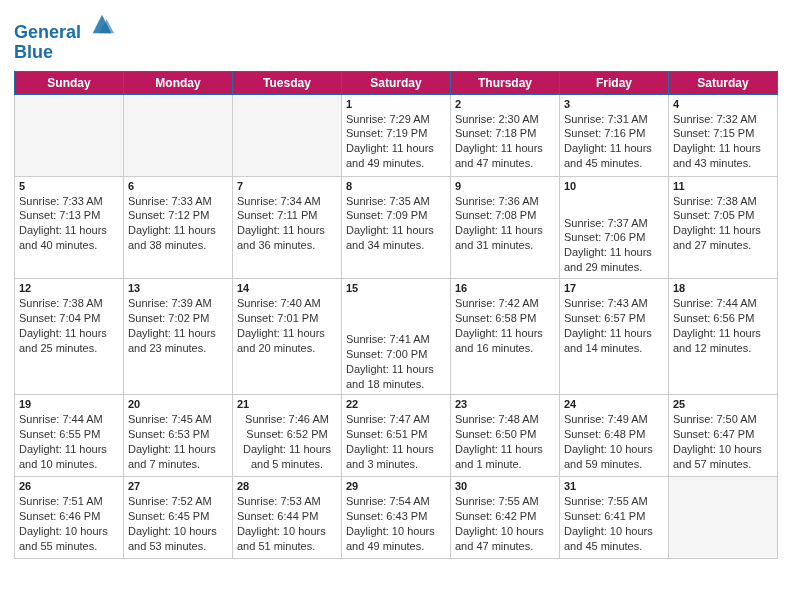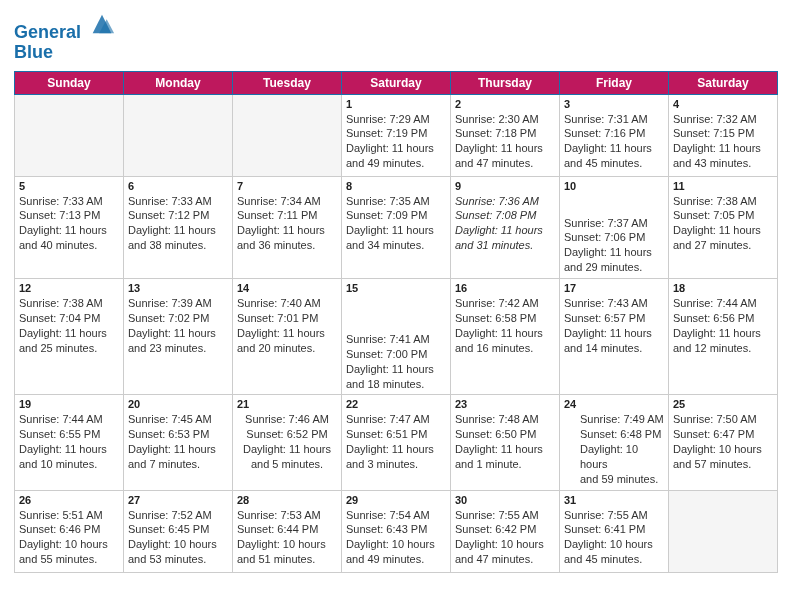--- a/index.html
+++ b/index.html
@@ -185,21 +185,21 @@
           </td>
           <td>
             <div class="day-num">8</div>
             <div class="cell-info" style="white-space: pre-line;">Sunrise: 7:35 AM
 Sunset: 7:09 PM
 Daylight: 11 hours
 and 34 minutes.</div>
           </td>
           <td>
             <div class="day-num">9</div>
-            <div class="cell-info" style="white-space: pre-line; font-style: italic;">Sunrise: 7:36 AM
+            <div class="cell-info" style="white-space: pre-line;">Sunrise: 7:36 AM
 Sunset: 7:08 PM
 Daylight: 11 hours
 and 31 minutes.</div>
           </td>
           <td>
             <div class="day-num">10</div>
             <div class="cell-info" style="white-space: pre-line; margin-top: 24px;">Sunrise: 7:37 AM
 Sunset: 7:06 PM
 Daylight: 11 hours
 and 29 minutes.</div>
@@ -294,37 +294,37 @@
           </td>
           <td>
             <div class="day-num">23</div>
             <div class="cell-info" style="white-space: pre-line;">Sunrise: 7:48 AM
 Sunset: 6:50 PM
 Daylight: 11 hours
 and 1 minute.</div>
           </td>
           <td>
             <div class="day-num">24</div>
-            <div class="cell-info" style="white-space: pre-line; margin-left: 16px;">Sunrise: 7:49 AM
+            <div class="cell-info" style="white-space: pre-line;">Sunrise: 7:49 AM
 Sunset: 6:48 PM
 Daylight: 10 hours
 and 59 minutes.</div>
           </td>
           <td>
             <div class="day-num">25</div>
             <div class="cell-info" style="white-space: pre-line;">Sunrise: 7:50 AM
 Sunset: 6:47 PM
 Daylight: 10 hours
 and 57 minutes.</div>
           </td>
         </tr>
         <tr>
           <td>
             <div class="day-num">26</div>
-            <div class="cell-info" style="white-space: pre-line;">Sunrise: 5:51 AM
+            <div class="cell-info" style="white-space: pre-line;">Sunrise: 7:51 AM
 Sunset: 6:46 PM
 Daylight: 10 hours
 and 55 minutes.</div>
           </td>
           <td>
             <div class="day-num">27</div>
             <div class="cell-info" style="white-space: pre-line;">Sunrise: 7:52 AM
 Sunset: 6:45 PM
 Daylight: 10 hours
 and 53 minutes.</div>

